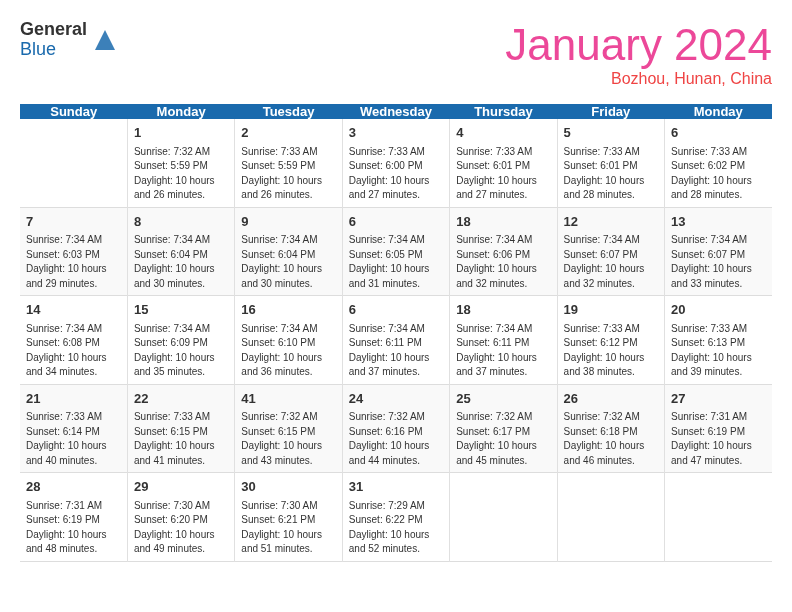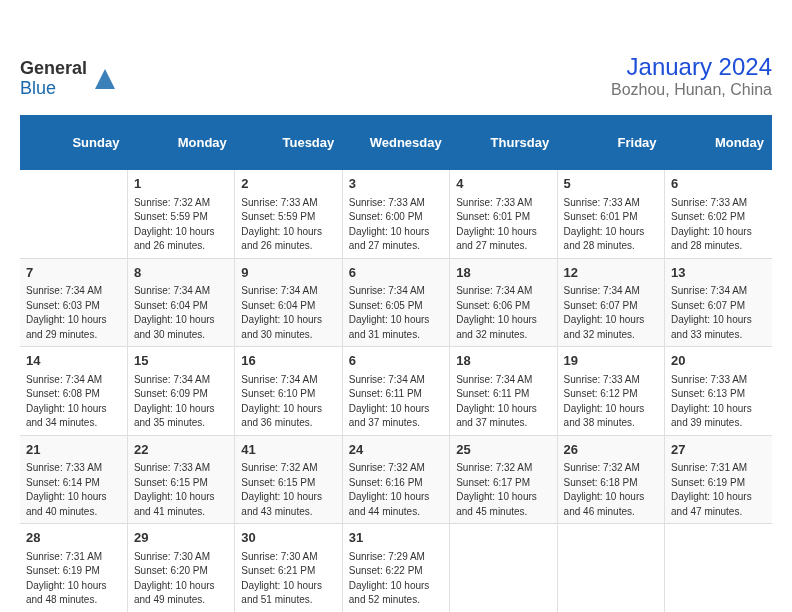--- a/index.html
+++ b/index.html
@@ -6,23 +6,22 @@
     body {
       font-family: Arial, sans-serif;
       background: #fff;
       width: 792px;
       min-height: 612px;
       padding: 20px;
     }
     .header {
       display: flex;
       justify-content: space-between;
-      align-items: flex-end;
+      align-items: flex-start;
       margin-bottom: 16px;
-      margin-top: 33px;
     }
     .logo {
       display: flex;
       align-items: center;
     }
     .logo-text {
       display: flex;
       flex-direction: column;
       line-height: 1.1;
     }
@@ -38,40 +37,40 @@
     }
     .logo-icon {
       width: 28px;
       height: 28px;
       margin-left: 4px;
     }
     .title-block {
       text-align: right;
     }
     .month-title {
-      font-size: 24px;
+      font-size: 44px;
       font-weight: normal;
-      color: #1d4ed8;
+      color: #ec4899;
     }
     .location-title {
       font-size: 16px;
-      color: #737373;
+      color: #ef4444;
     }
     table {
       width: 100%;
       border-collapse: collapse;
       font-size: 11px;
     }
     thead tr {
       background-color: #1a6aad;
       color: #fff;
     }
     thead th {
-      padding: 20px 8px;
-      text-align: right;
+      padding: 0 8px;
+      text-align: center;
       font-size: 13px;
       font-weight: bold;
     }
     tbody tr {
       border-bottom: 1px solid #ddd;
     }
     tbody tr:nth-child(even) {
       background: #f9f9f9;
     }
     td {

